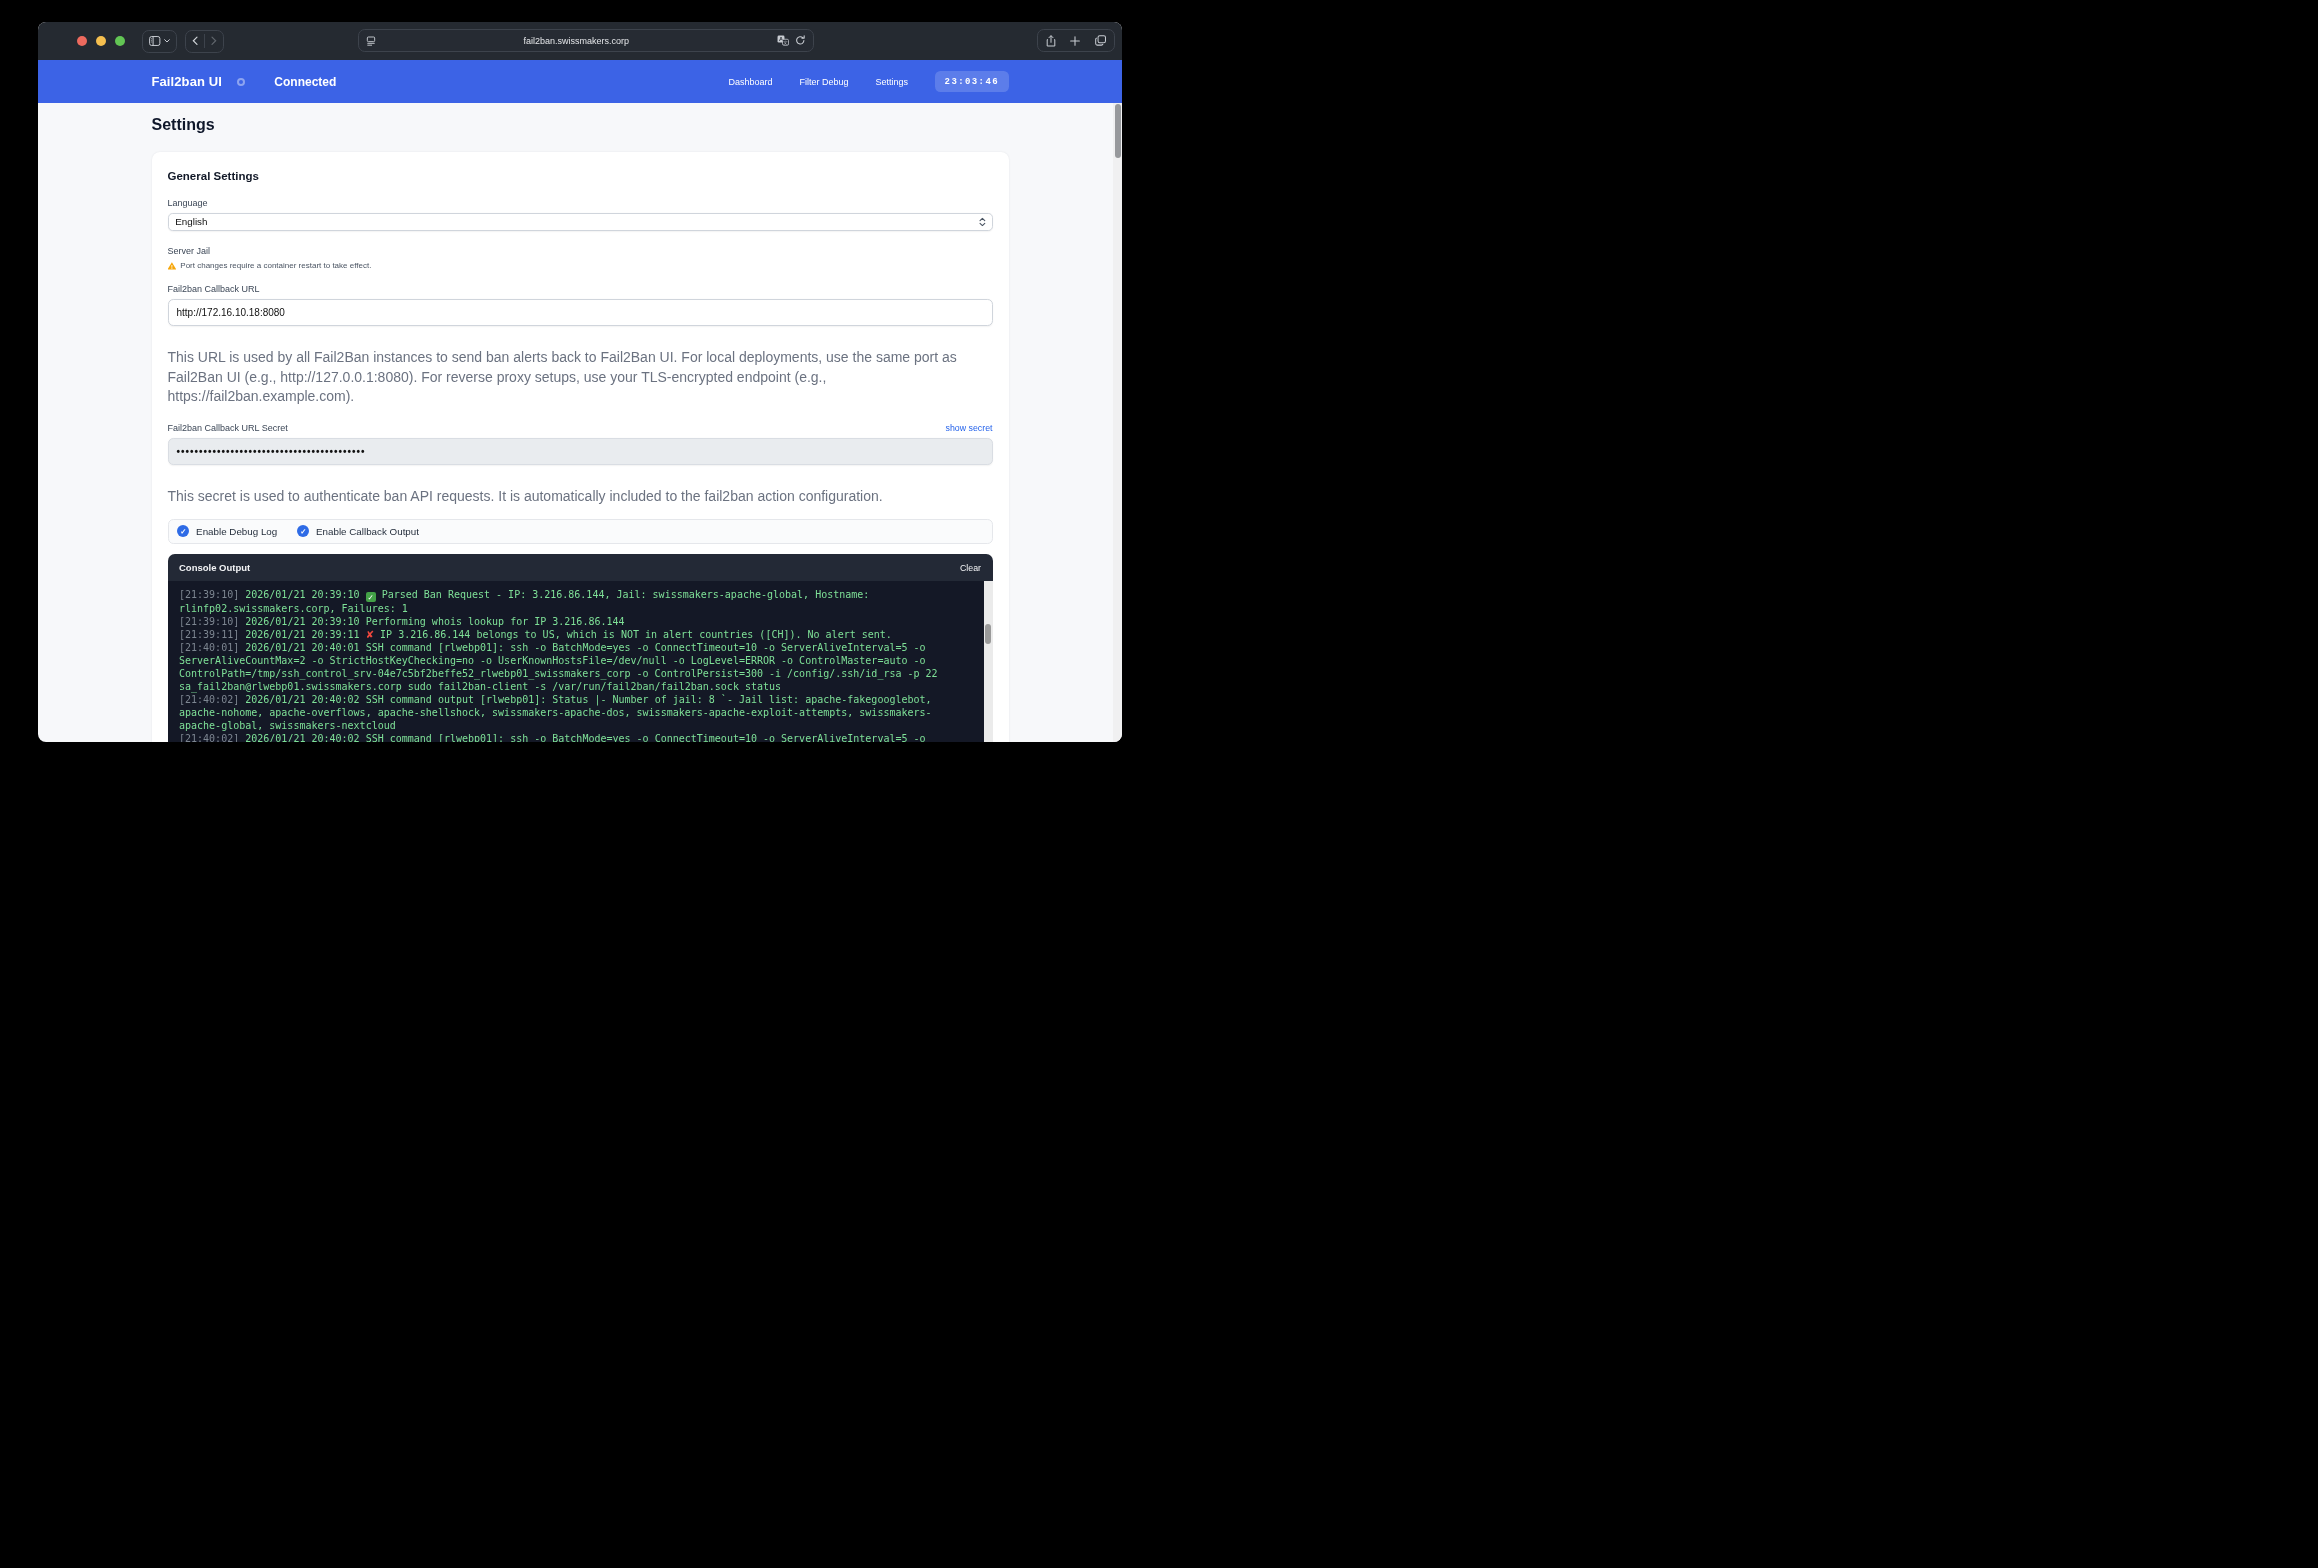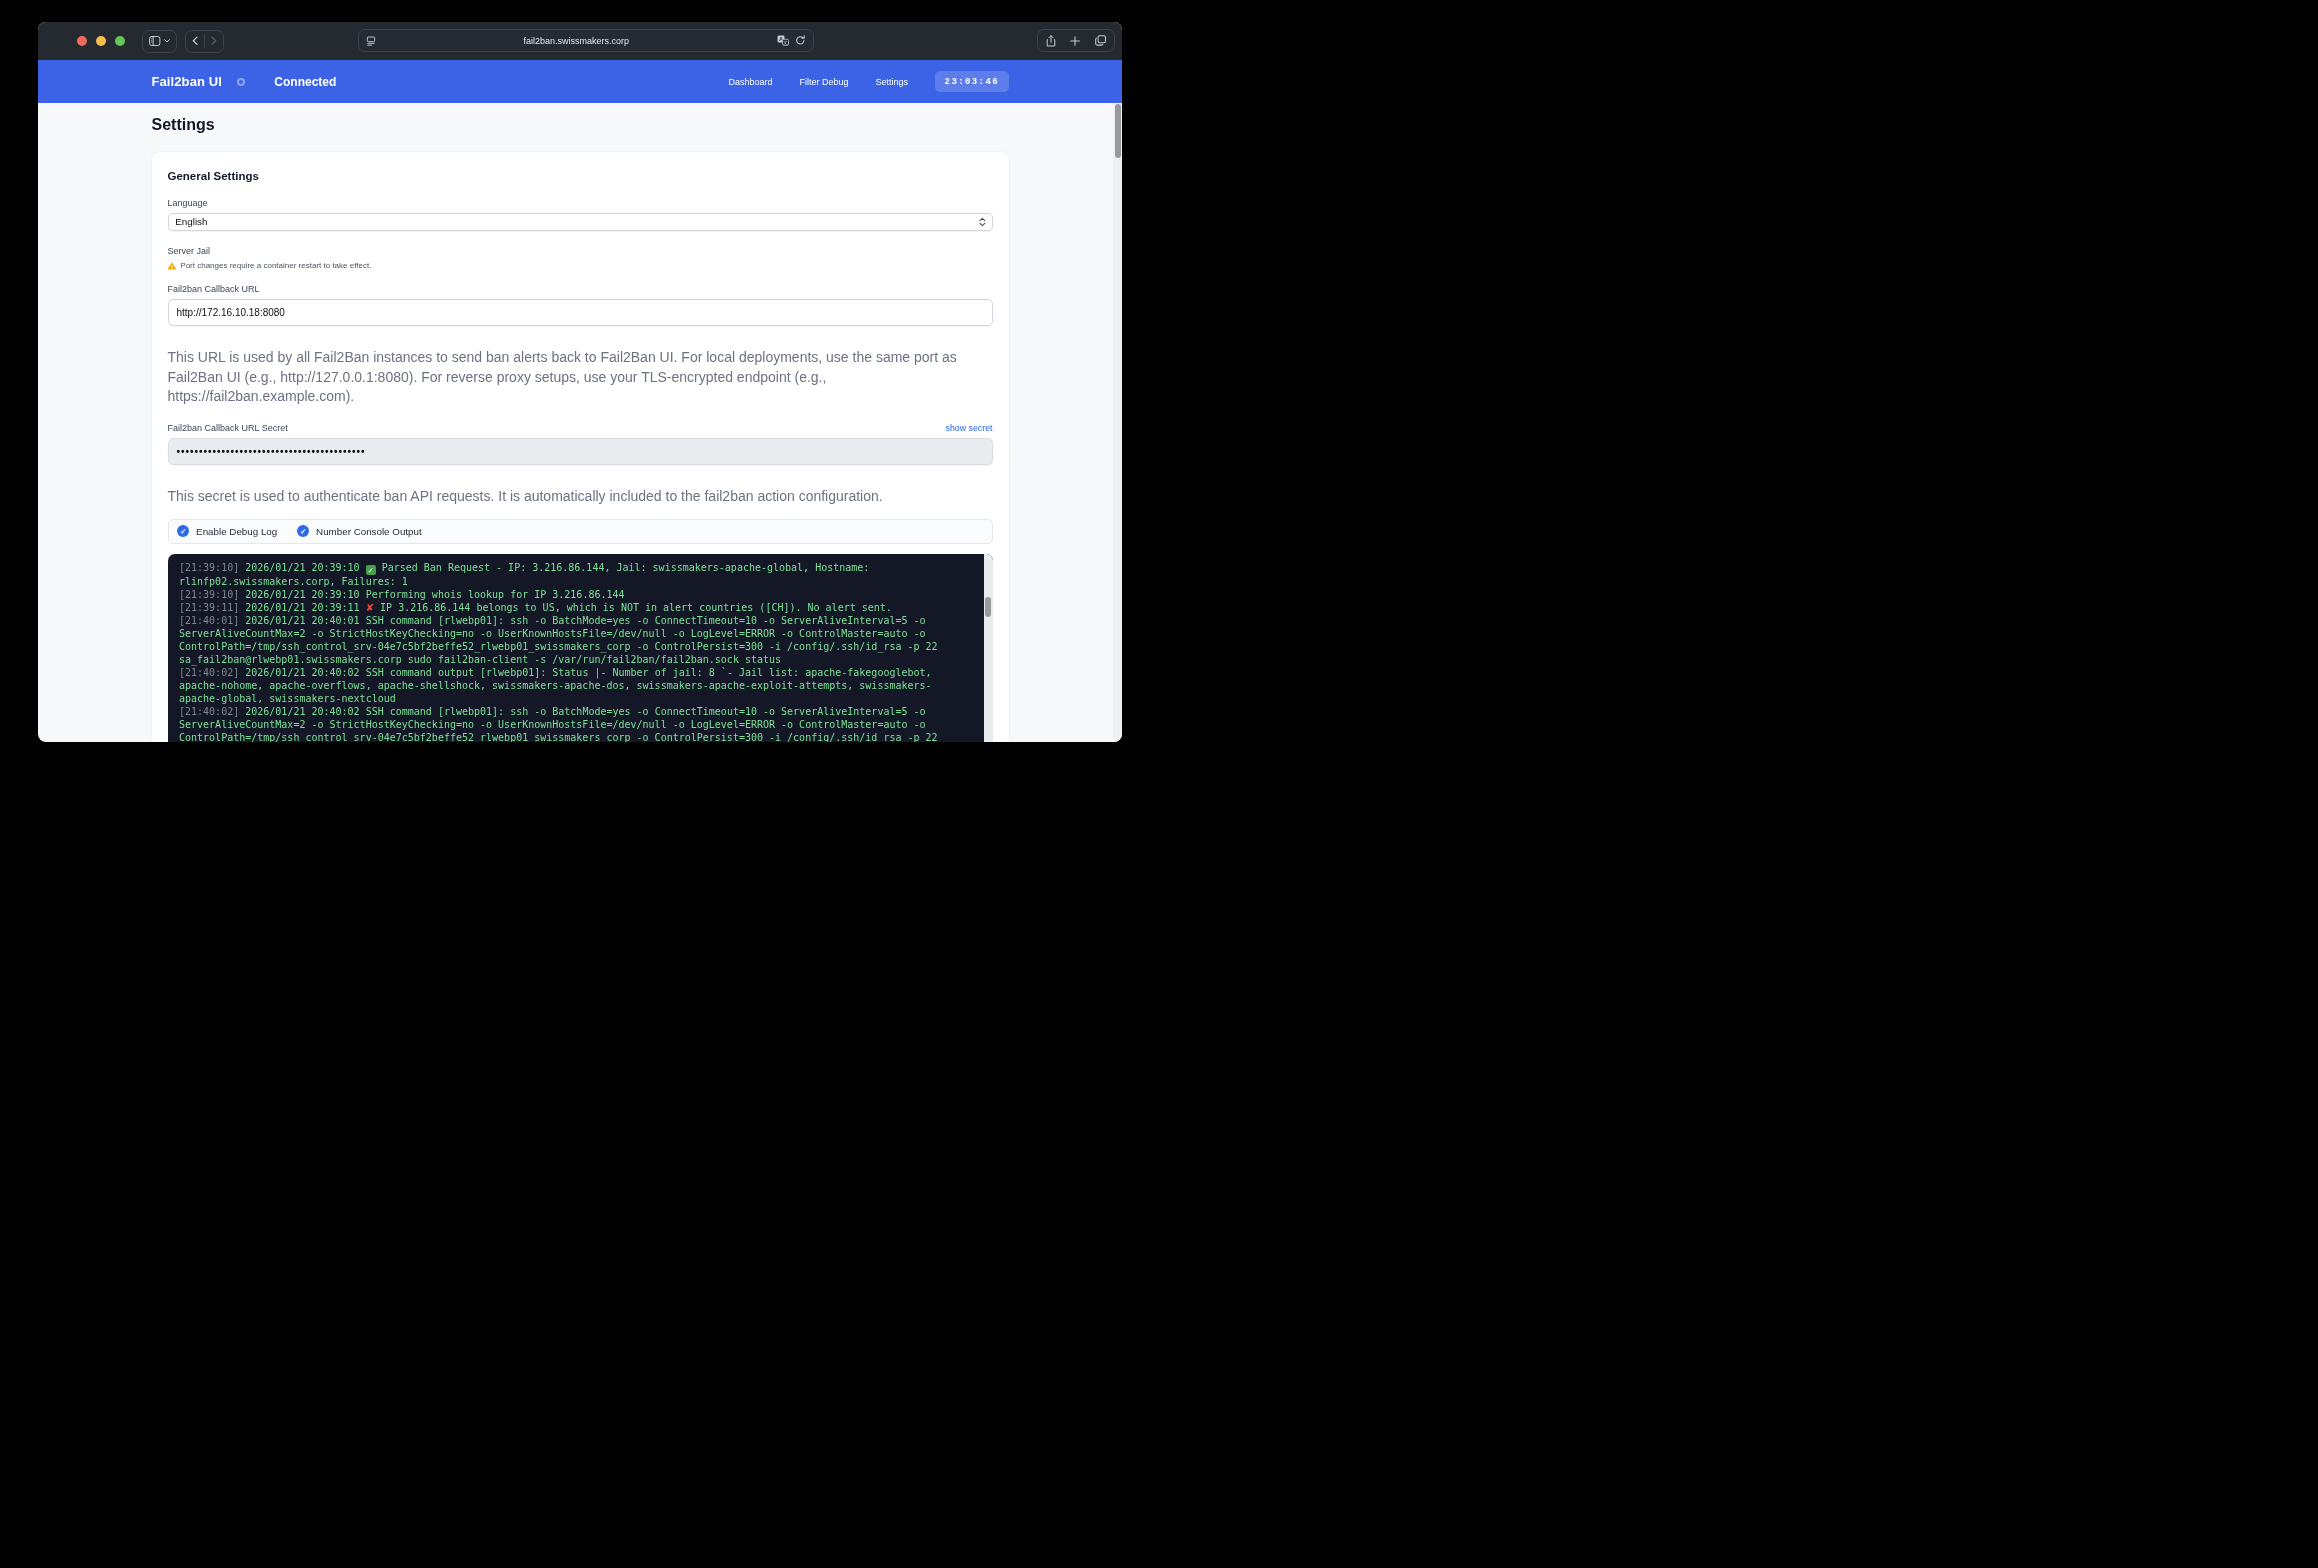--- a/index.html
+++ b/index.html
@@ -263,26 +263,30 @@
         <div class="help">This secret is used to authenticate ban API requests. It is automatically included to the fail2ban action configuration.</div>
 
         <div class="gap17"></div>
         <div class="checkbox-bar" id="checkbox-bar">
             <span class="checkbox-item">
               <span class="checkbox">✓</span>
               <span class="checkbox-label">Enable Debug Log</span>
             </span>
             <span class="checkbox-item">
               <span class="checkbox">✓</span>
-              <span class="checkbox-label">Number Console Output</span>
+              <span class="checkbox-label">Enable Callback Output</span>
             </span>
           </div>
 
         <div class="gap16"></div>
         <div class="console">
+          <div class="console-header">
+            <span class="console-title">Console Output</span>
+            <span class="console-clear">Clear</span>
+          </div>
           <div class="console-body">
             <div class="console-lines" id="console-lines">
                 <div class="line"><span class="ts">[21:39:10] </span>2026/01/21 20:39:10 <span class="emoji-check">✓</span> Parsed Ban Request - IP: 3.216.86.144, Jail: swissmakers-apache-global, Hostname: rlinfp02.swissmakers.corp, Failures: 1</div>
                 <div class="line"><span class="ts">[21:39:10] </span>2026/01/21 20:39:10 Performing whois lookup for IP 3.216.86.144</div>
                 <div class="line"><span class="ts">[21:39:11] </span>2026/01/21 20:39:11 <span class="emoji-cross">✘</span> IP 3.216.86.144 belongs to US, which is NOT in alert countries ([CH]). No alert sent.</div>
                 <div class="line"><span class="ts">[21:40:01] </span>2026/01/21 20:40:01 SSH command [rlwebp01]: ssh -o BatchMode=yes -o ConnectTimeout=10 -o ServerAliveInterval=5 -o ServerAliveCountMax=2 -o StrictHostKeyChecking=no -o UserKnownHostsFile=/dev/null -o LogLevel=ERROR -o ControlMaster=auto -o ControlPath=/tmp/ssh_control_srv-04e7c5bf2beffe52_rlwebp01_swissmakers_corp -o ControlPersist=300 -i /config/.ssh/id_rsa -p 22 sa_fail2ban@rlwebp01.swissmakers.corp sudo fail2ban-client -s /var/run/fail2ban/fail2ban.sock status</div>
                 <div class="line"><span class="ts">[21:40:02] </span>2026/01/21 20:40:02 SSH command output [rlwebp01]: Status |- Number of jail: 8 `- Jail list: apache-fakegooglebot, apache-nohome, apache-overflows, apache-shellshock, swissmakers-apache-dos, swissmakers-apache-exploit-attempts, swissmakers-apache-global, swissmakers-nextcloud</div>
                 <div class="line"><span class="ts">[21:40:02] </span>2026/01/21 20:40:02 SSH command [rlwebp01]: ssh -o BatchMode=yes -o ConnectTimeout=10 -o ServerAliveInterval=5 -o ServerAliveCountMax=2 -o StrictHostKeyChecking=no -o UserKnownHostsFile=/dev/null -o LogLevel=ERROR -o ControlMaster=auto -o ControlPath=/tmp/ssh_control_srv-04e7c5bf2beffe52_rlwebp01_swissmakers_corp -o ControlPersist=300 -i /config/.ssh/id_rsa -p 22 sa_fail2ban@rlwebp01.swissmakers.corp sudo fail2ban-client -s /var/run/fail2ban/fail2ban.sock status</div>
               </div>
             <div class="console-scroll-track">

